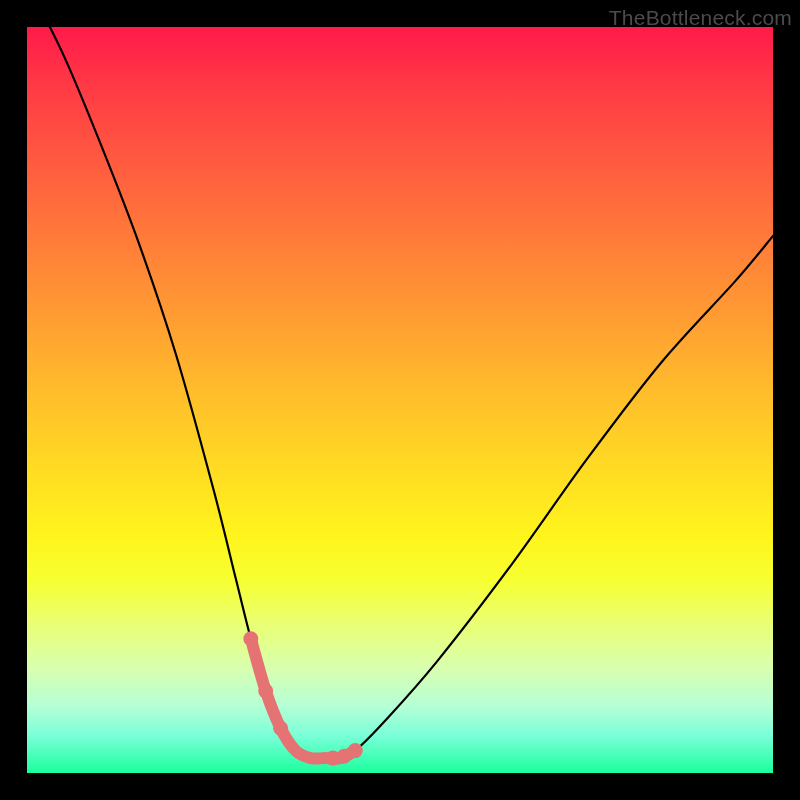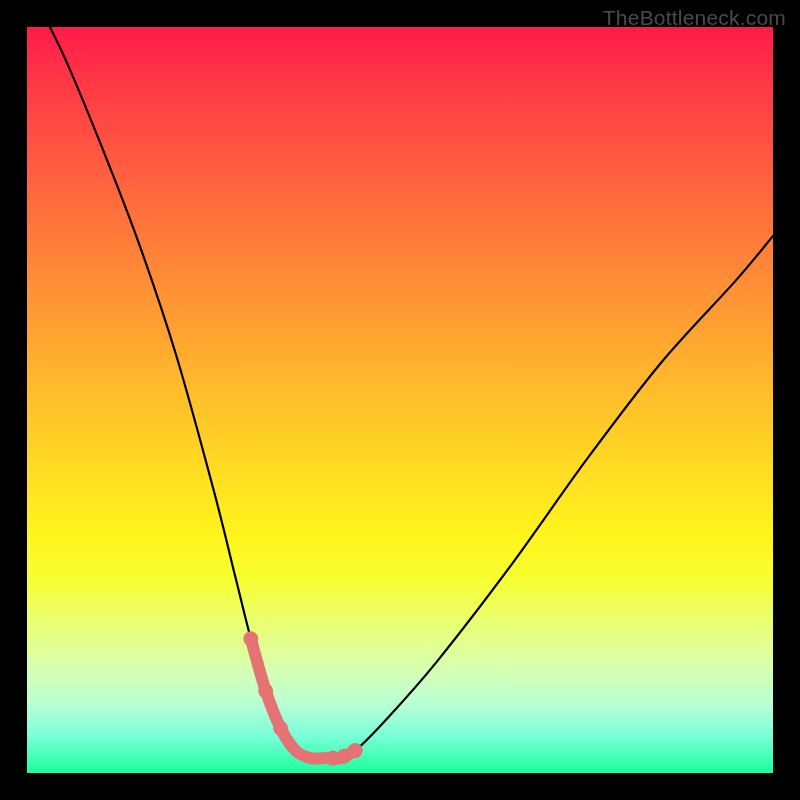--- a/index.html
+++ b/index.html
@@ -30,21 +30,21 @@
       #eaff74 80%,
       #d8ffb0 86%,
       #b6ffd6 91%,
       #7affd8 95%,
       #1aff9d 100%
     );
   }
   .watermark {
     position: absolute;
     top: 6px;
-    right: 14px;
+    right: 8px;
     color: #4b4b4b;
     font-size: 21px;
     font-weight: 500;
     letter-spacing: 0.2px;
     z-index: 5;
   }
   svg.plot {
     position: absolute;
     left: 0;
     top: 0;

